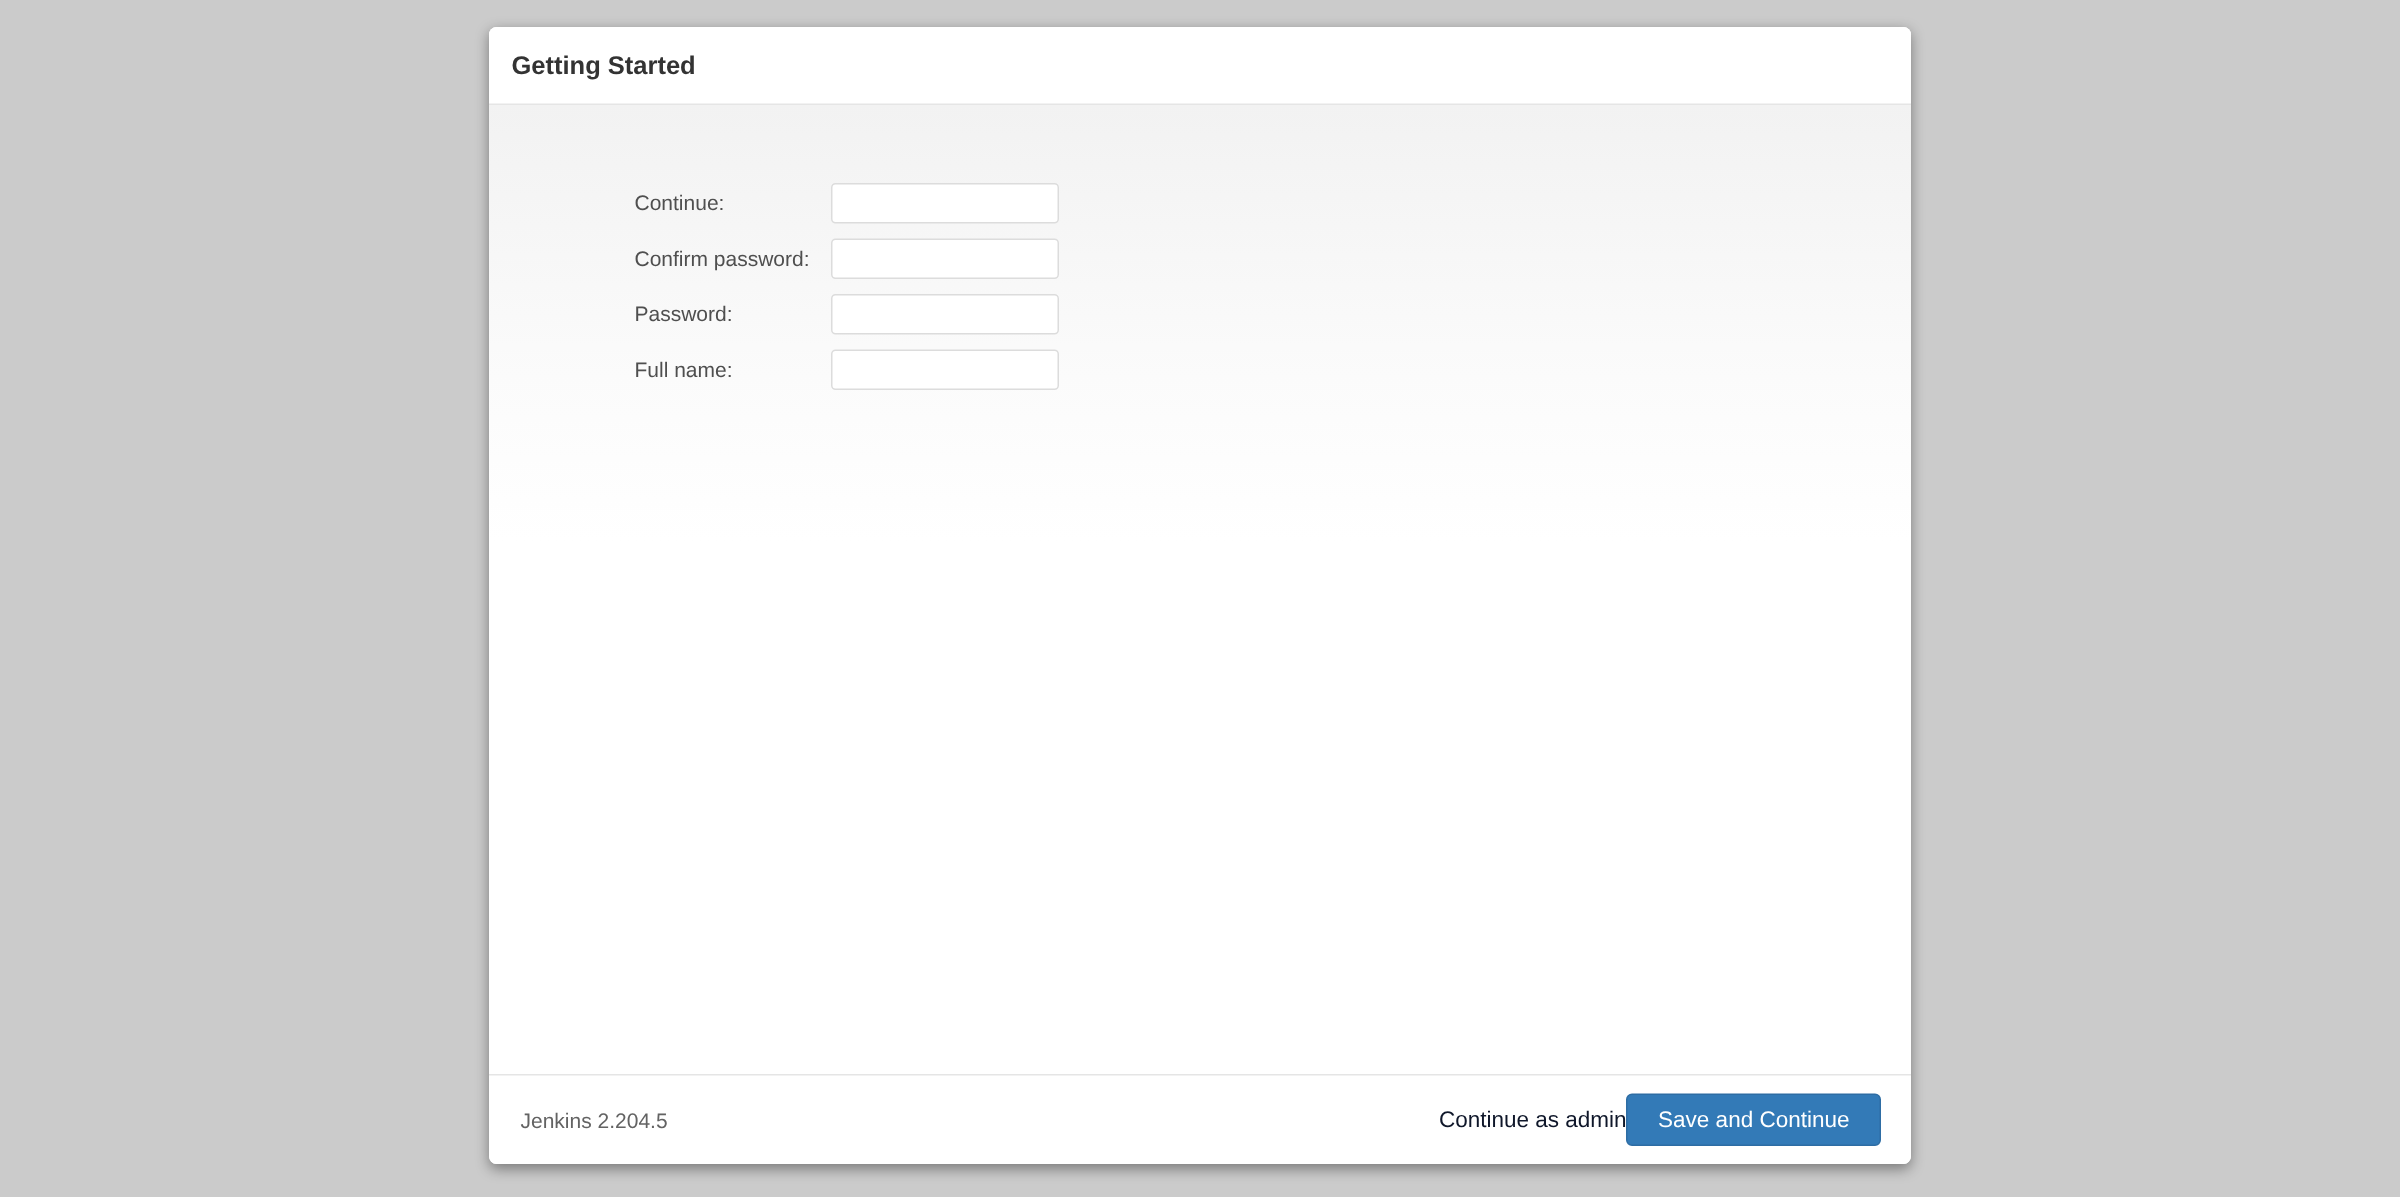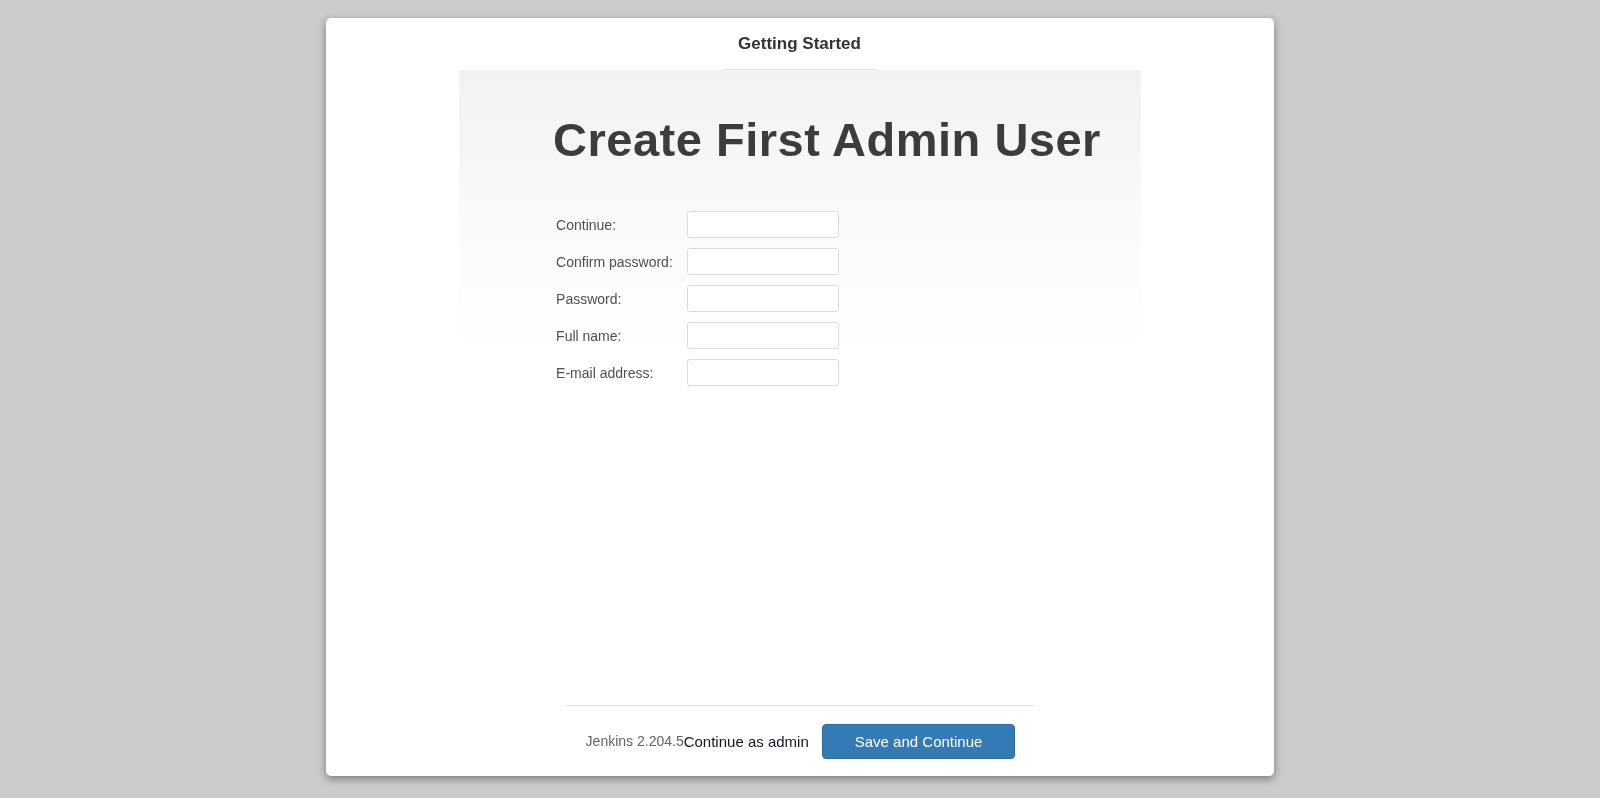--- a/index.html
+++ b/index.html
@@ -1,15 +1,15 @@
 <!DOCTYPE html>
 <html><head>
 <meta charset="utf-8">
 <style>
-  * { margin: 0; padding: 0; box-sizing: border-box; align-items: center; }
+  * { margin: 0; padding: 0; box-sizing: border-box; }
   html, body {
     width: 100%;
     min-height: 798px;
     background: #cbcbcb;
     font-family: "Liberation Sans", sans-serif;
   }
   .modal {
     width: 948px;
     height: 758px;
     margin: 18px auto 0 auto;
@@ -64,21 +64,21 @@
     border: 1px solid #dcdcdc;
     border-radius: 3px;
     background: #ffffff;
     padding: 0 6px;
     font-size: 13px;
     color: #333;
     outline: none;
   }
   .modal-footer {
     flex: 0 0 auto;
-    height: 71px;
+    height: 60px;
     border-top: 1px solid #e5e5e5;
     background: #ffffff;
     display: flex;
     align-items: center;
     padding: 0 20px 0 21px;
   }
   .version-text {
     font-size: 14px;
     color: #636363;
   }
@@ -95,60 +95,54 @@
     border: none;
     cursor: pointer;
     font-family: "Liberation Sans", sans-serif;
   }
   .primary-button {
     background: #337ab7;
     border: 1px solid #2e6da4;
     color: #ffffff;
     font-size: 15px;
     font-family: "Liberation Sans", sans-serif;
-    padding: 8px 32px;
+    padding: 8px 20px;
     border-radius: 4px;
     cursor: pointer;
-    margin-left: 13px;
   }
 </style>
 </head>
 <body>
 
 <div class="modal">
 
   <div class="modal-header">
     <span class="title">Getting Started</span>
   </div>
 
   <div class="modal-content">
-    <h1 class="page-title">Create First Admin User</h1>
 
     <table class="form-table">
       <tbody>
           <tr>
         <td class="label-cell"><label>Continue:</label></td>
         <td><input type="text" value="" style=""></td>
       </tr>
       <tr>
         <td class="label-cell"><label>Confirm password:</label></td>
         <td><input type="password" value="" style=""></td>
       </tr>
       <tr>
         <td class="label-cell"><label>Password:</label></td>
         <td><input type="password" value="" style=""></td>
       </tr>
       <tr>
         <td class="label-cell"><label>Full name:</label></td>
         <td><input type="text" value="" style=""></td>
       </tr>
-      <tr>
-        <td class="label-cell"><label>E-mail address:</label></td>
-        <td><input type="text" value="" style=""></td>
-      </tr>
     </tbody>
       </table>
   </div>
 
   <div class="modal-footer">
     <span class="version-text">Jenkins 2.204.5</span>
     <div class="footer-actions">
       <a href="#" class="link-button">Continue as admin</a>
       <button class="primary-button">Save and Continue</button>
     </div>

